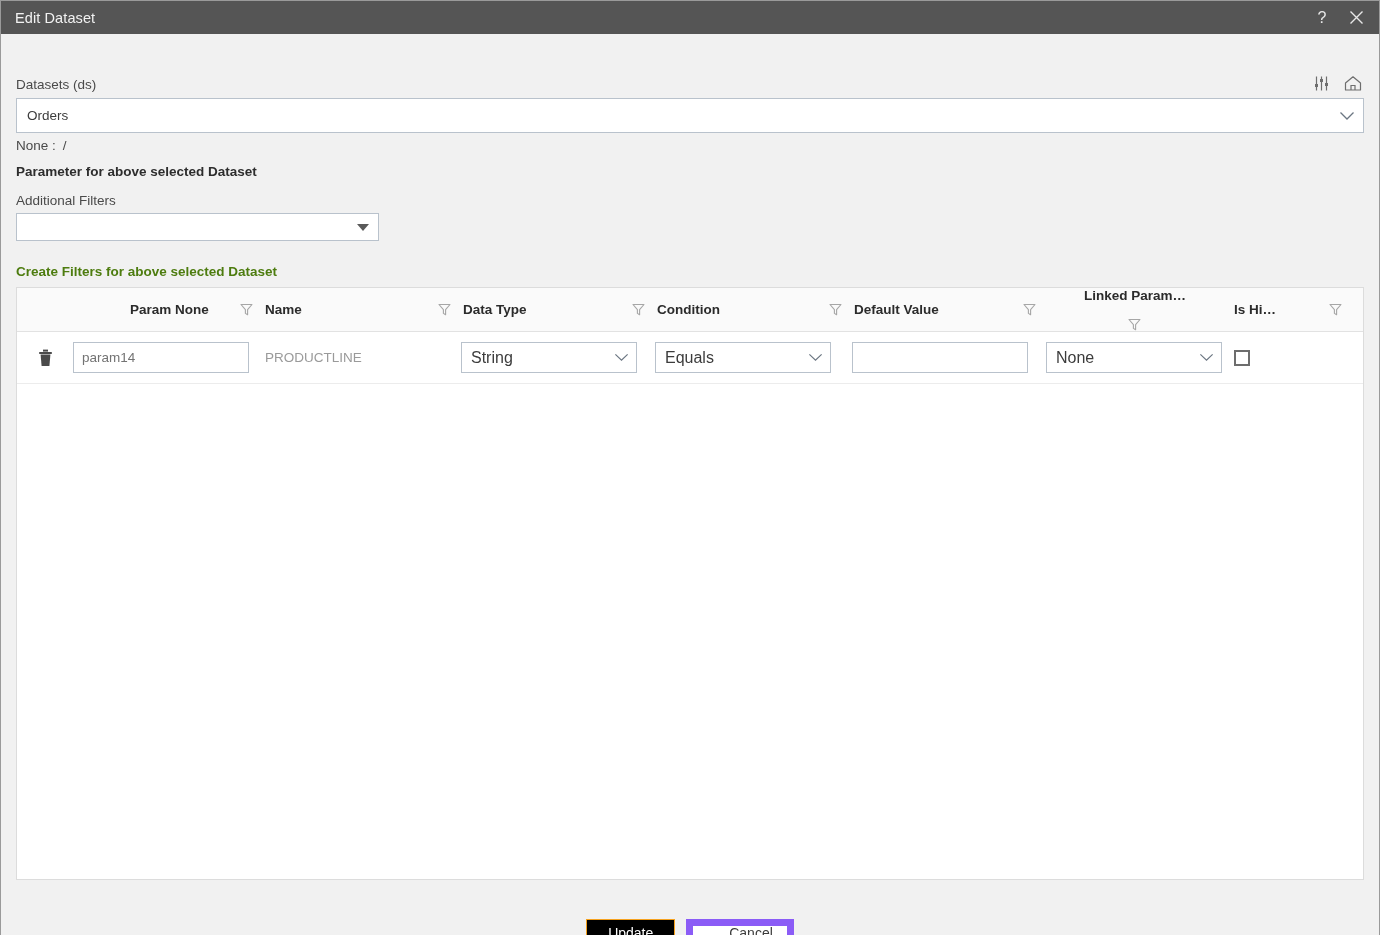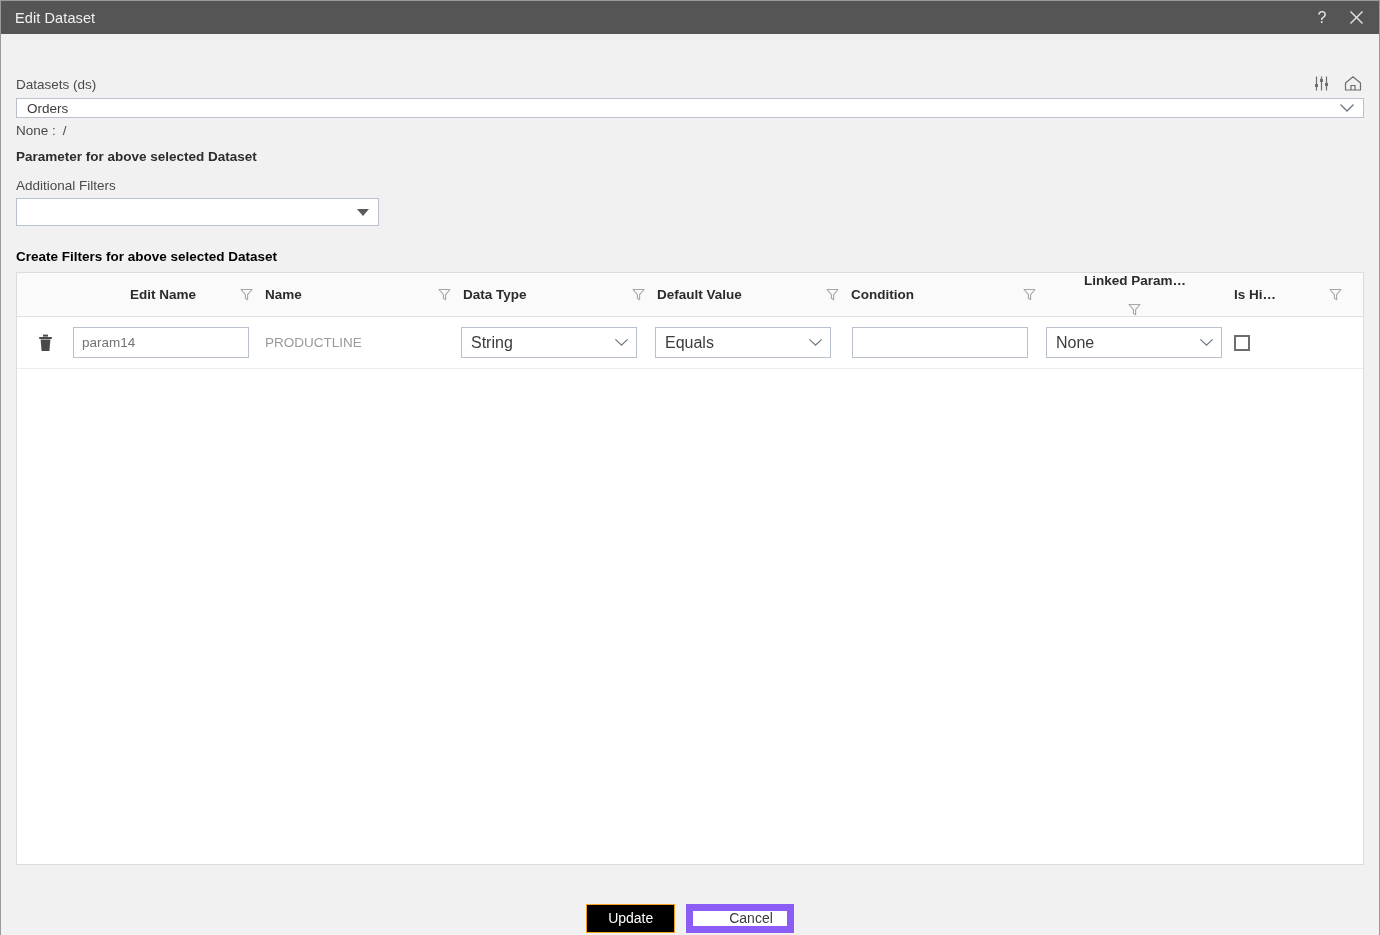--- a/index.html
+++ b/index.html
@@ -111,21 +111,21 @@
   .header-icons {
     display: flex;
     align-items: center;
     gap: 14px;
     padding-right: 2px;
   }
   .hdr-icon { cursor: pointer; display: block; color: #6e6e6e; }
 
   .select-wide {
     margin-top: 4px;
-    height: 20px;
+    height: 35px;
     background: #ffffff;
     border: 1px solid #b9c2cc;
     box-sizing: border-box;
     display: flex;
     align-items: center;
     padding: 0 8px 0 10px;
     font-size: 13.5px;
     color: #3c3c3c;
     cursor: pointer;
   }
@@ -171,21 +171,21 @@
     width: 0; height: 0;
     border-left: 6px solid transparent;
     border-right: 6px solid transparent;
     border-top: 7px solid #5a5a5a;
   }
 
   .section-title2 {
     margin-top: 23px;
     font-size: 13.5px;
     font-weight: bold;
-    color: #000000;
+    color: #4d7c0f;
   }
 
   
   .grid {
     margin-top: 8px;
     background: #ffffff;
     border: 1px solid #dcdcdc;
     box-sizing: border-box;
     height: 593px;
     display: flex;
@@ -398,21 +398,21 @@
     </div>
 
     <div class="section-title2">Create Filters for above selected Dataset</div>
 
     <div class="grid">
 
       <div class="grid-head">
         <div class="hcell hc-del"></div>
 
         <div class="hcell hc-pn">
-          <span class="htext">Edit Name</span>
+          <span class="htext">Param None</span>
           <span>
             <svg class="funnel" width="13" height="13" viewBox="0 0 13 13" aria-hidden="true">
               <path d="M1 1.5 H12 L7.6 6.6 V11.8 L5.4 10.4 V6.6 Z" stroke="currentColor" stroke-width="1.1" fill="none" stroke-linejoin="round"></path>
             </svg>
           </span>
         </div>
 
         <div class="hcell hc-name">
           <span class="htext">Name</span>
           <span>
@@ -424,31 +424,31 @@
 
         <div class="hcell hc-dt">
           <span class="htext">Data  Type</span>
           <span>
             <svg class="funnel" width="13" height="13" viewBox="0 0 13 13" aria-hidden="true">
               <path d="M1 1.5 H12 L7.6 6.6 V11.8 L5.4 10.4 V6.6 Z" stroke="currentColor" stroke-width="1.1" fill="none" stroke-linejoin="round"></path>
             </svg>
           </span>
         </div>
 
+        <div class="hcell hc-cond">
+          <span class="htext">Condition</span>
+          <span>
+            <svg class="funnel" width="13" height="13" viewBox="0 0 13 13" aria-hidden="true">
+              <path d="M1 1.5 H12 L7.6 6.6 V11.8 L5.4 10.4 V6.6 Z" stroke="currentColor" stroke-width="1.1" fill="none" stroke-linejoin="round"></path>
+            </svg>
+          </span>
+        </div>
+
         <div class="hcell hc-dv">
           <span class="htext">Default Value</span>
-          <span>
-            <svg class="funnel" width="13" height="13" viewBox="0 0 13 13" aria-hidden="true">
-              <path d="M1 1.5 H12 L7.6 6.6 V11.8 L5.4 10.4 V6.6 Z" stroke="currentColor" stroke-width="1.1" fill="none" stroke-linejoin="round"></path>
-            </svg>
-          </span>
-        </div>
-
-        <div class="hcell hc-cond">
-          <span class="htext">Condition</span>
           <span>
             <svg class="funnel" width="13" height="13" viewBox="0 0 13 13" aria-hidden="true">
               <path d="M1 1.5 H12 L7.6 6.6 V11.8 L5.4 10.4 V6.6 Z" stroke="currentColor" stroke-width="1.1" fill="none" stroke-linejoin="round"></path>
             </svg>
           </span>
         </div>
 
         <div class="hcell hc-lp">
           <span class="htext">Linked Param…</span>
           <span>

